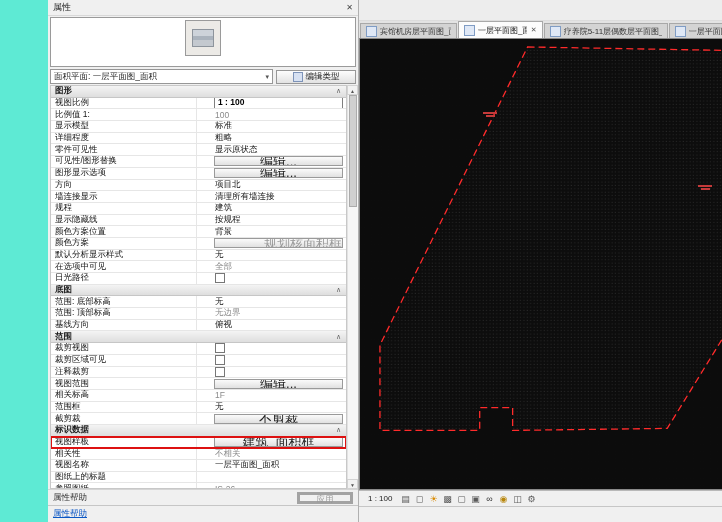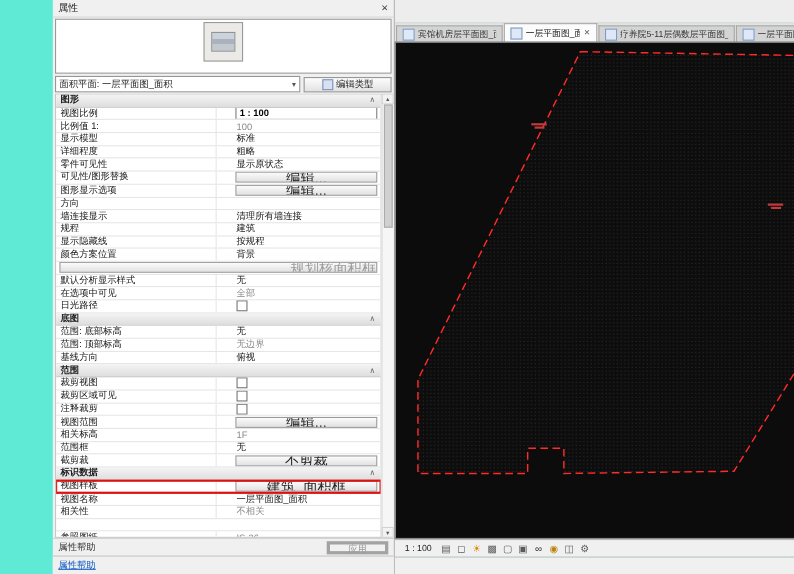--- a/index.html
+++ b/index.html
@@ -153,20 +153,23 @@
             </div>
           </div>
           <div class="row">
             <div class="lab">图形显示选项</div>
             <div class="val">
               <button class="vbtn">编辑...</button>
             </div>
           </div>
           <div class="row">
             <div class="lab">方向</div>
+            <div class="val">
+              <span class="vtext">项目北</span>
+            </div>
           </div>
           <div class="row">
             <div class="lab">墙连接显示</div>
             <div class="val">
               <span class="vtext">清理所有墙连接</span>
             </div>
           </div>
           <div class="row">
             <div class="lab">规程</div>
             <div class="val">
@@ -179,20 +182,21 @@
               <span class="vtext">按规程</span>
             </div>
           </div>
           <div class="row">
             <div class="lab">颜色方案位置</div>
             <div class="val">
               <span class="vtext">背景</span>
             </div>
           </div>
           <div class="row">
+            <div class="lab">颜色方案</div>
             <div class="val">
               <button class="vbtn muted">规划核面积框</button>
             </div>
           </div>
           <div class="row">
             <div class="lab">默认分析显示样式</div>
             <div class="val">
               <span class="vtext">无</span>
             </div>
           </div>
@@ -280,32 +284,33 @@
             <span>标识数据</span>
             <span class="chev">∧</span>
           </div>
           <div class="row hl">
             <div class="lab">视图样板</div>
             <div class="val">
               <button class="vbtn">建筑_面积框</button>
             </div>
           </div>
           <div class="row">
+            <div class="lab">相关性</div>
+            <div class="val">
+              <span class="vtext muted">不相关</span>
+            </div>
+          </div>
+          <div class="row">
             <div class="lab">视图名称</div>
             <div class="val">
               <span class="vtext">一层平面图_面积</span>
             </div>
           </div>
           <div class="row">
-            <div class="lab">相关性</div>
-            <div class="val">
-              <span class="vtext muted">不相关</span>
-            </div>
-          </div>
-          <div class="row">
+            <div class="lab">图纸上的标题</div>
             <div class="val">
               <span class="vtext"></span>
             </div>
           </div>
           <div class="row">
             <div class="lab">参照图纸</div>
             <div class="val">
               <span class="vtext muted">IS-26</span>
             </div>
           </div>

